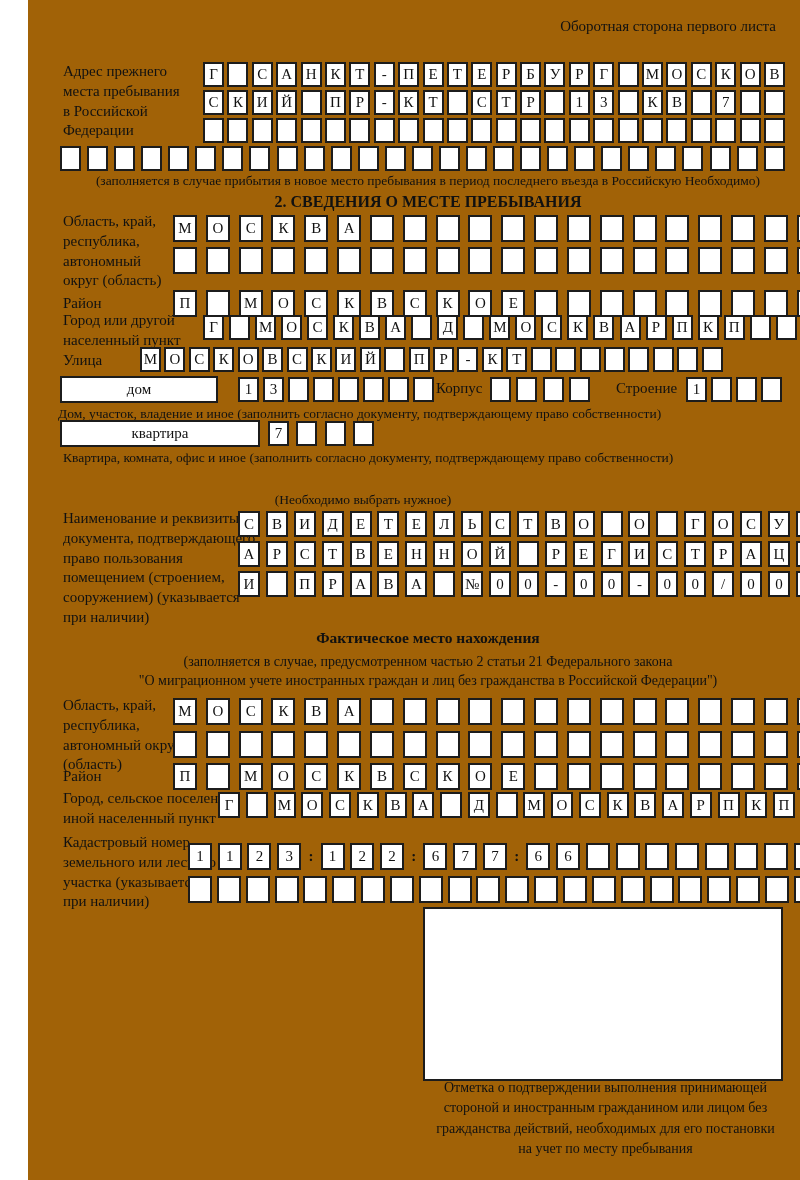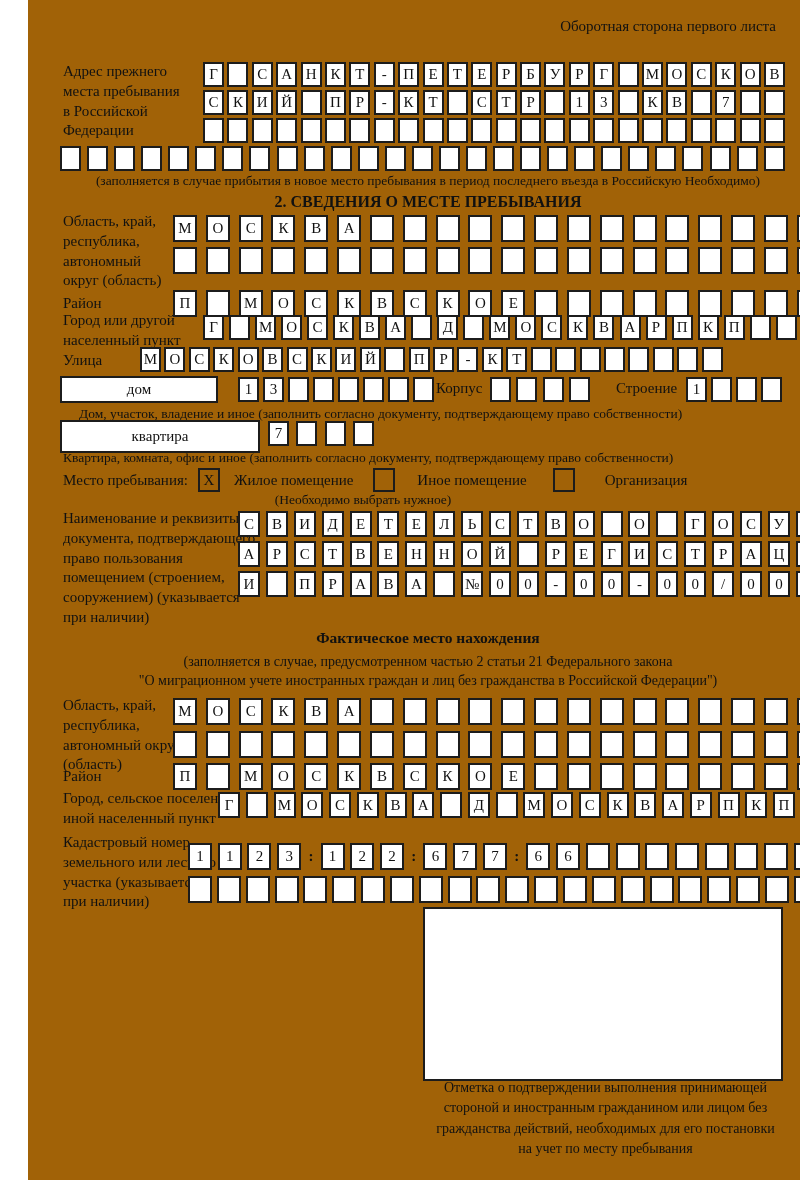--- a/index.html
+++ b/index.html
@@ -296,40 +296,31 @@
       <div class="cell"></div>
       <div class="cell"></div>
     </div>
   <div class="abs lbl" style="left:588px;top:379px;">Строение</div>
   <div class="abs boxrow" style="left:658px;top:377px;width:96px;">
       <div class="cell">1</div>
       <div class="cell"></div>
       <div class="cell"></div>
       <div class="cell"></div>
     </div>
-  <div class="abs cap" style="left:51px;top:406px;">Дом, участок, владение и иное (заполнить согласно документу, подтверждающему право собственности)</div>
-
-  <div class="abs fieldbox" style="left:32px;top:420px;width:200px;height:33px;text-align:center;">квартира</div>
+  <div class="abs cap" style="left:30px;top:406px;">Дом, участок, владение и иное (заполнить согласно документу, подтверждающему право собственности)</div>
+
+  <div class="abs fieldbox" style="left:32px;top:420px;width:200px;height:27px;text-align:center;">квартира</div>
   <div class="abs boxrow" style="left:240px;top:421px;width:106px;">
       <div class="cell">7</div>
       <div class="cell"></div>
       <div class="cell"></div>
       <div class="cell"></div>
     </div>
   <div class="abs cap" style="left:35px;top:450px;">Квартира, комната, офис и иное (заполнить согласно документу, подтверждающему право собственности)</div>
 
-  <div class="abs stayrow" style="left:35px;top:468px;">
-    <span style="margin-right:10px;">Место пребывания:</span>
-    <span class="cb" style="margin-right:14px;">X</span>
-    <span style="margin-right:20px;">Жилое помещение</span>
-    <span class="cb" style="margin-right:22px;"></span>
-    <span style="margin-right:26px;">Иное помещение</span>
-    <span class="cb" style="margin-right:30px;"></span>
-    <span>Организация</span>
-  </div>
   <div class="abs cap" style="left:170px;top:492px;width:330px;text-align:center;">(Необходимо выбрать нужное)</div>
 
   <div class="abs lbl" style="left:35px;top:509px;">Наименование и реквизиты
 документа, подтверждающего
 право пользования
 помещением (строением,
 сооружением) (указывается
 при наличии)</div>
   <div class="abs boxrow w22" style="left:210px;top:511px;width:580px;">
       <div class="cell">С</div>

